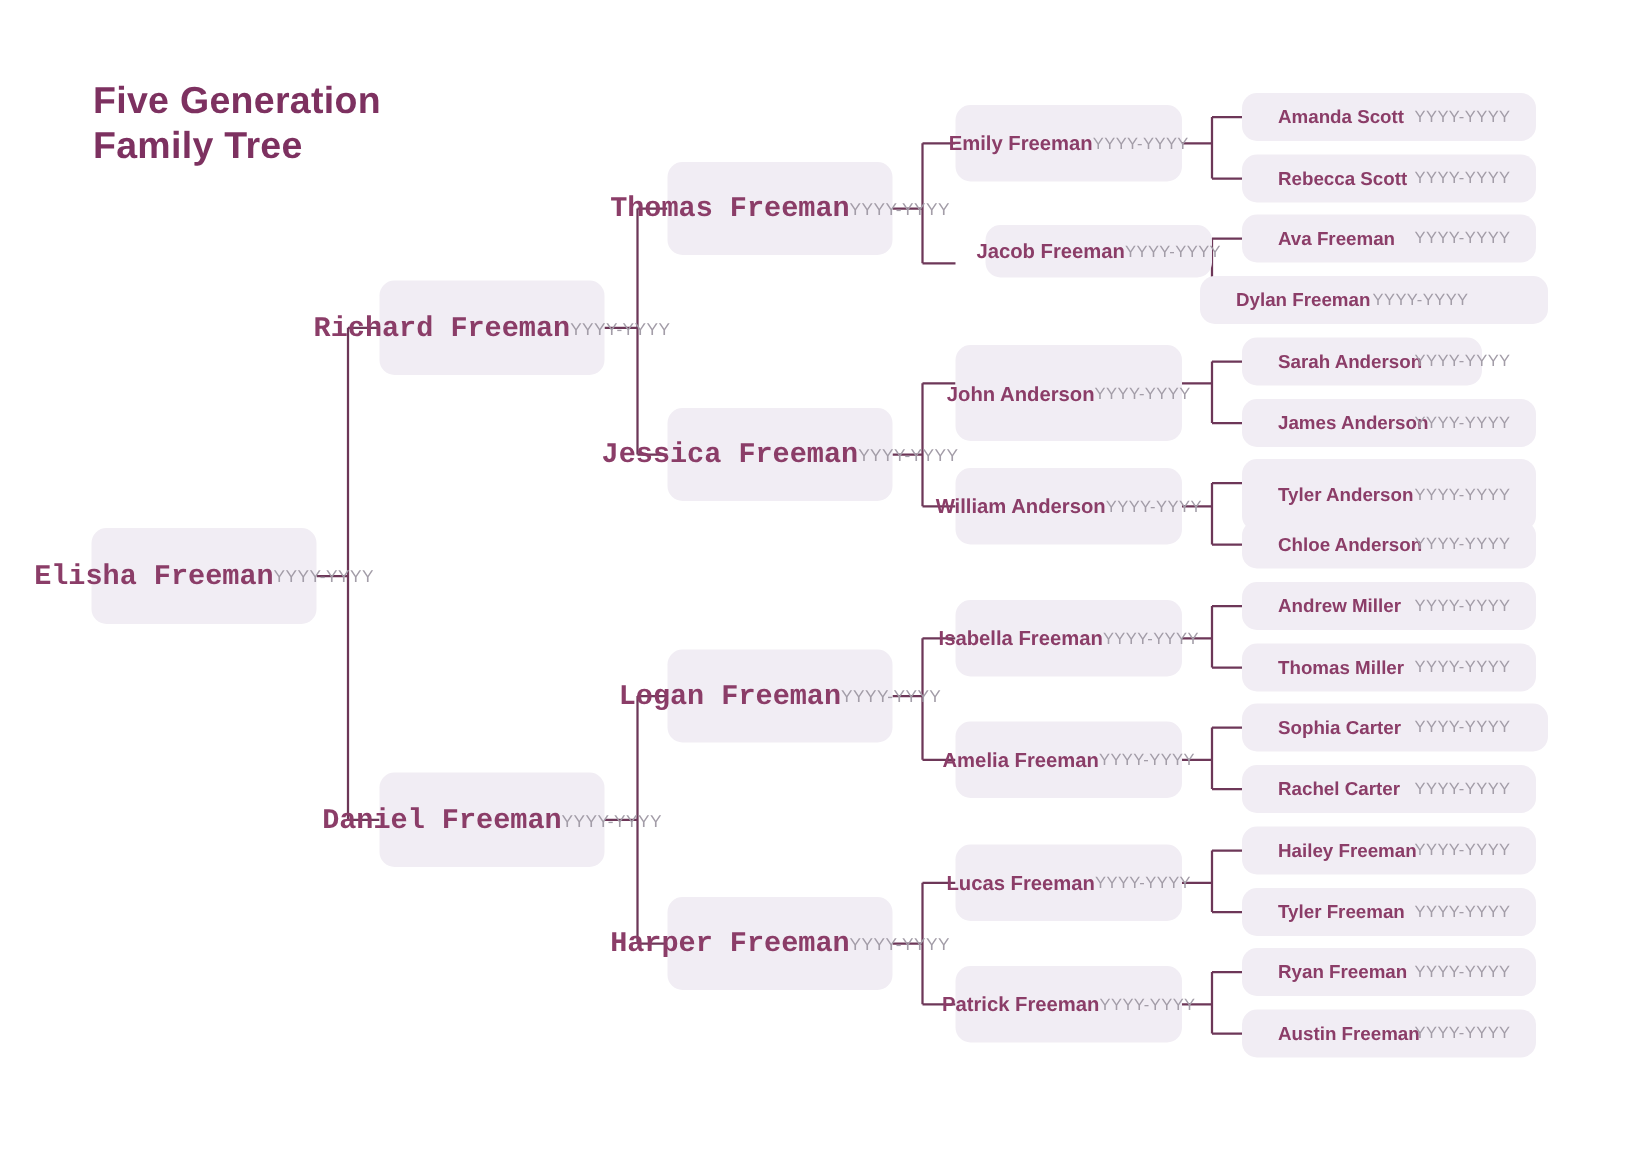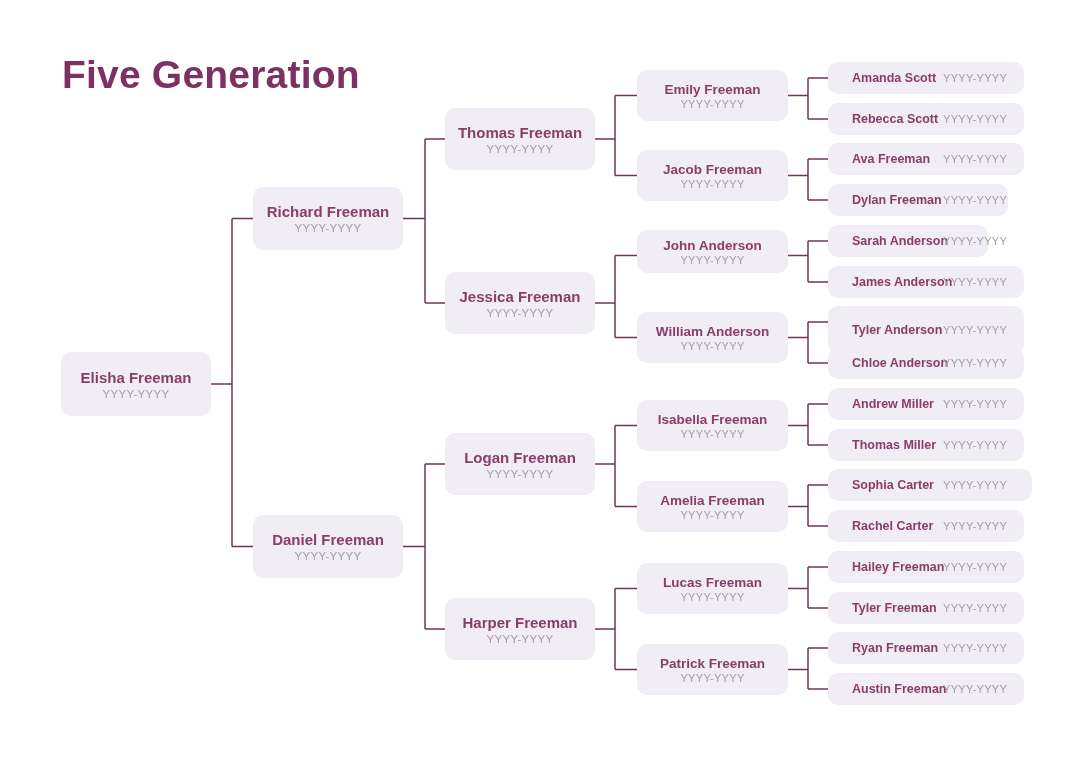--- a/index.html
+++ b/index.html
@@ -2,30 +2,30 @@
 <html style="--title: #7d3160; --name: #8b3d68; --dates: #a39da8; --box_bg: #f1edf4; --line: #6d3758; --background: #ffffff;"><head>
 <meta charset="utf-8">
 <style>
   :root{
     --title:#7d3160; --name:#8b3d68; --dates:#a39da8;
     --box_bg:#f1edf4; --line:#6d3758; --background:#ffffff;
   }
   html,body{margin:0;padding:0;}
   body{background:#e8e8e8;font-family:"Liberation Sans", sans-serif;}
   .canvas{position:relative;width:1086px;height:768px;background:var(--background);overflow:hidden;}
-  .title{position:absolute;left:62px;top:52px;font-size:39px;font-weight:800;
+  .title{position:absolute;left:62px;top:52px;font-size:25px;font-weight:800;
          color:var(--title);line-height:1.2;letter-spacing:.2px;}
   svg.connectors{position:absolute;left:0;top:0;z-index:0;}
   svg.connectors path{fill:none;stroke-width:1.5px;}
   .node{position:absolute;background:var(--box_bg);border-radius:10px;z-index:1;
-        display:flex;flex-direction:column;align-items:center;justify-content:center;
+        display:flex;flex-direction:row;align-items:center;justify-content:center;
         text-align:center;box-sizing:border-box;}
   .pname{color:var(--name);font-weight:700;white-space:nowrap;}
   .pdates{color:var(--dates);white-space:nowrap;}
-  .g123 .pname{font-size:15px;}
+  .g123 .pname{font-size:19px;font-family:Liberation Mono, monospace;}
   .g123 .pdates{font-size:11.5px;margin-top:2px;letter-spacing:.3px;}
   .g4 .pname{font-size:13.5px;}
   .g4 .pdates{font-size:11px;margin-top:1px;letter-spacing:.3px;}
   .g5{flex-direction:row;justify-content:flex-start;padding-left:24px;}
   .g5 .pname{font-size:12.5px;}
   .g5 .pdates{font-size:11px;position:absolute;left:115px;letter-spacing:.3px;}
 </style>
 </head>
 <body>
 
@@ -44,20 +44,21 @@
     <path d="M788 255.5 H808 M808 241 V282 M808 241 H828 M808 282 H828" stroke="#6d3758"></path>
     <path d="M788 337.5 H808 M808 322 V363 M808 322 H828 M808 363 H828" stroke="#6d3758"></path>
     <path d="M788 425.5 H808 M808 404 V445 M808 404 H828 M808 445 H828" stroke="#6d3758"></path>
     <path d="M788 506.5 H808 M808 485 V526 M808 485 H828 M808 526 H828" stroke="#6d3758"></path>
     <path d="M788 588.5 H808 M808 567 V608 M808 567 H828 M808 608 H828" stroke="#6d3758"></path>
     <path d="M788 669.5 H808 M808 648 V689 M808 648 H828 M808 689 H828" stroke="#6d3758"></path>
   </svg>
 
   <div class="title">
     <div>Five Generation</div>
+    <div>Family Tree</div>
   </div>
 
   <div class="node g123" style="left:61px;top:352px;width:150px;height:64px">
     <div class="pname">Elisha Freeman</div>
     <div class="pdates">YYYY-YYYY</div>
   </div>
 
   <div class="node g123" style="left:253px;top:187px;width:150px;height:63px">
     <div class="pname">Richard Freeman</div>
     <div class="pdates">YYYY-YYYY</div>
@@ -81,25 +82,25 @@
   </div>
   <div class="node g123" style="left:445px;top:598px;width:150px;height:62px">
     <div class="pname">Harper Freeman</div>
     <div class="pdates">YYYY-YYYY</div>
   </div>
 
   <div class="node g4" style="left:637px;top:70px;width:151px;height:51px">
     <div class="pname">Emily Freeman</div>
     <div class="pdates">YYYY-YYYY</div>
   </div>
-  <div class="node g4" style="left:637px;top:150px;width:151px;height:51px">
+  <div class="node g4" style="left:657px;top:150px;width:151px;height:35px">
     <div class="pname">Jacob Freeman</div>
     <div class="pdates">YYYY-YYYY</div>
   </div>
-  <div class="node g4" style="left:637px;top:230px;width:151px;height:43px">
+  <div class="node g4" style="left:637px;top:230px;width:151px;height:64px">
     <div class="pname">John Anderson</div>
     <div class="pdates">YYYY-YYYY</div>
   </div>
   <div class="node g4" style="left:637px;top:312px;width:151px;height:51px">
     <div class="pname">William Anderson</div>
     <div class="pdates">YYYY-YYYY</div>
   </div>
   <div class="node g4" style="left:637px;top:400px;width:151px;height:51px">
     <div class="pname">Isabella Freeman</div>
     <div class="pdates">YYYY-YYYY</div>
@@ -122,21 +123,21 @@
     <div class="pdates">YYYY-YYYY</div>
   </div>
   <div class="node g5" style="left:828px;top:103px;width:196px;height:32px">
     <div class="pname">Rebecca Scott</div>
     <div class="pdates">YYYY-YYYY</div>
   </div>
   <div class="node g5" style="left:828px;top:143px;width:196px;height:32px">
     <div class="pname">Ava Freeman</div>
     <div class="pdates">YYYY-YYYY</div>
   </div>
-  <div class="node g5" style="left:828px;top:184px;width:180px;height:32px">
+  <div class="node g5" style="left:800px;top:184px;width:232px;height:32px">
     <div class="pname">Dylan Freeman</div>
     <div class="pdates">YYYY-YYYY</div>
   </div>
   <div class="node g5" style="left:828px;top:225px;width:160px;height:32px">
     <div class="pname">Sarah Anderson</div>
     <div class="pdates">YYYY-YYYY</div>
   </div>
   <div class="node g5" style="left:828px;top:266px;width:196px;height:32px">
     <div class="pname">James Anderson</div>
     <div class="pdates">YYYY-YYYY</div>

